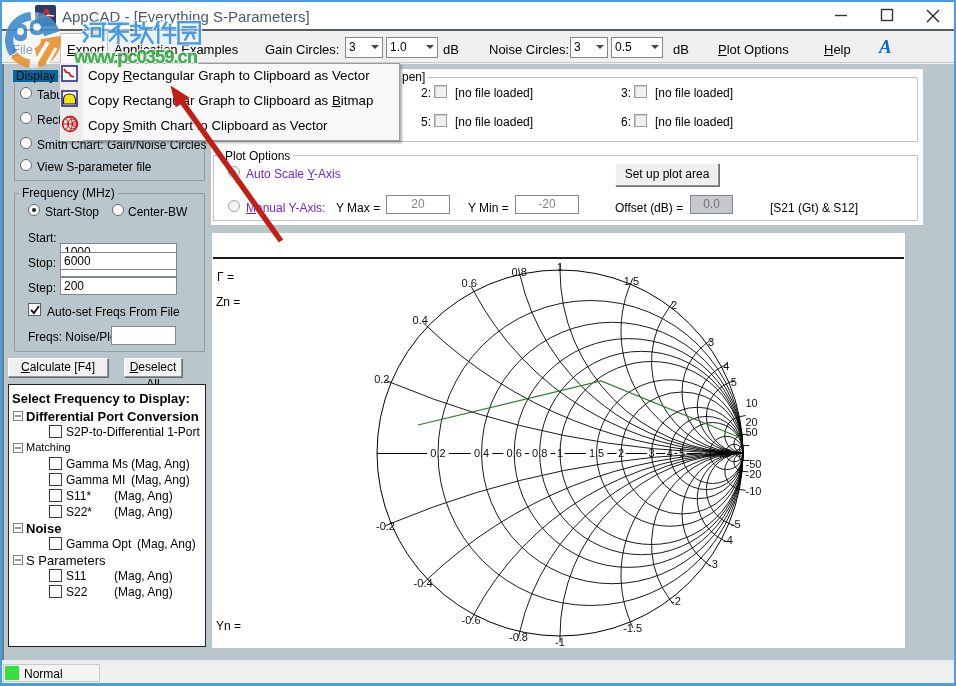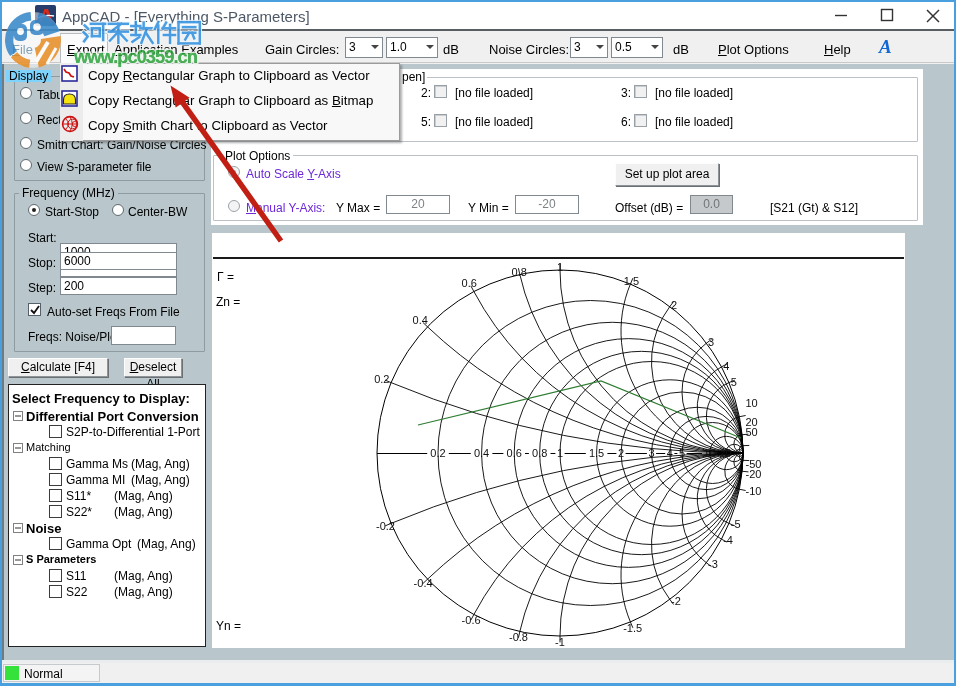--- a/index.html
+++ b/index.html
@@ -56,21 +56,21 @@
 <div class="abs" style="left:879px;top:36px;font-size:19px;font-weight:bold;font-style:italic;color:#1269d3;font-family:'Liberation Serif',serif">A</div>
 
 <div class="inp" style="left:345px;top:37px;width:38px;height:21px;line-height:19px;">3<span style="position:absolute;right:3px;top:7px;width:0;height:0;border:4px solid transparent;border-top-color:#444"></span></div>
 <div class="inp" style="left:386px;top:37px;width:52px;height:21px;line-height:19px;">1.0<span style="position:absolute;right:3px;top:7px;width:0;height:0;border:4px solid transparent;border-top-color:#444"></span></div>
 <div class="inp" style="left:570px;top:37px;width:38px;height:21px;line-height:19px;">3<span style="position:absolute;right:3px;top:7px;width:0;height:0;border:4px solid transparent;border-top-color:#444"></span></div>
 <div class="inp" style="left:611px;top:37px;width:52px;height:21px;line-height:19px;">0.5<span style="position:absolute;right:3px;top:7px;width:0;height:0;border:4px solid transparent;border-top-color:#444"></span></div>
 
 <div class="abs" style="left:2px;top:64px;width:2px;height:596px;background:#6d7c82"></div>
 
 <div class="gb" style="left:14px;top:76px;width:191px;height:105px;border-color:#8e9ba1"></div>
-<div class="gbl" style="left:6px;top:70px;background:#7dd3fc">Display</div>
+<div class="gbl" style="left:13px;top:70px;background:#0369a1">Display</div>
 <div class="radio" style="left:20px;top:87px"></div>
 <div class="abs t13" style="left:37px;top:89px">Tabular Results</div>
 <div class="radio" style="left:20px;top:112px"></div>
 <div class="abs t13" style="left:37px;top:114px">Rectangular Plot</div>
 <div class="radio" style="left:20px;top:137px"></div>
 <div class="abs t13" style="left:37px;top:139px">Smith Chart: Gain/Noise Circles</div>
 <div class="radio" style="left:20px;top:159px"></div>
 <div class="abs t13" style="left:37px;top:161px">View S-parameter file</div>
 
 <div class="gb" style="left:14px;top:193px;width:191px;height:159px;border-color:#8e9ba1"></div>
@@ -127,21 +127,21 @@
     <line x1="2" y1="5" x2="8" y2="5" stroke="#333"></line>
   </svg>
 <div class="abs" style="left:26px;top:521px;font-size:13px;font-weight:bold">Noise</div>
 <div class="abs" style="left:49px;top:537px;width:13px;height:13px;background:#fff;border:1px solid #3c3c3c"></div>
 <div class="abs t13" style="left:66px;top:538px">Gamma Opt</div>
 <div class="abs t13" style="left:137px;top:538px">(Mag, Ang)</div>
 <svg class="abs" style="left:13px;top:555px" width="10" height="10">
     <rect x="0.5" y="0.5" width="9" height="9" fill="#fff" stroke="#808080"></rect>
     <line x1="2" y1="5" x2="8" y2="5" stroke="#333"></line>
   </svg>
-<div class="abs" style="left:26px;top:553px;font-size:11px;font-weight:bold">S Parameters</div>
+<div class="abs" style="left:26px;top:553px;font-size:13px;font-weight:normal">S Parameters</div>
 <div class="abs" style="left:49px;top:569px;width:13px;height:13px;background:#fff;border:1px solid #3c3c3c"></div>
 <div class="abs t13" style="left:66px;top:570px">S11</div>
 <div class="abs t13" style="left:114px;top:570px">(Mag, Ang)</div>
 <div class="abs" style="left:49px;top:585px;width:13px;height:13px;background:#fff;border:1px solid #3c3c3c"></div>
 <div class="abs t13" style="left:66px;top:586px">S22</div>
 <div class="abs t13" style="left:114px;top:586px">(Mag, Ang)</div>
 
 <div class="abs" style="left:211px;top:69px;width:712px;height:156px;background:#fff"></div>
 <div class="gb" style="left:213px;top:77px;width:705px;height:65px;border-color:#bcc1c5;background:#fff"></div>
 <div class="gbl" style="left:222px;top:71px;width:186px;background:#fff;white-space:nowrap">S-Parameter Data Files&nbsp;[1:&nbsp;o</div>

